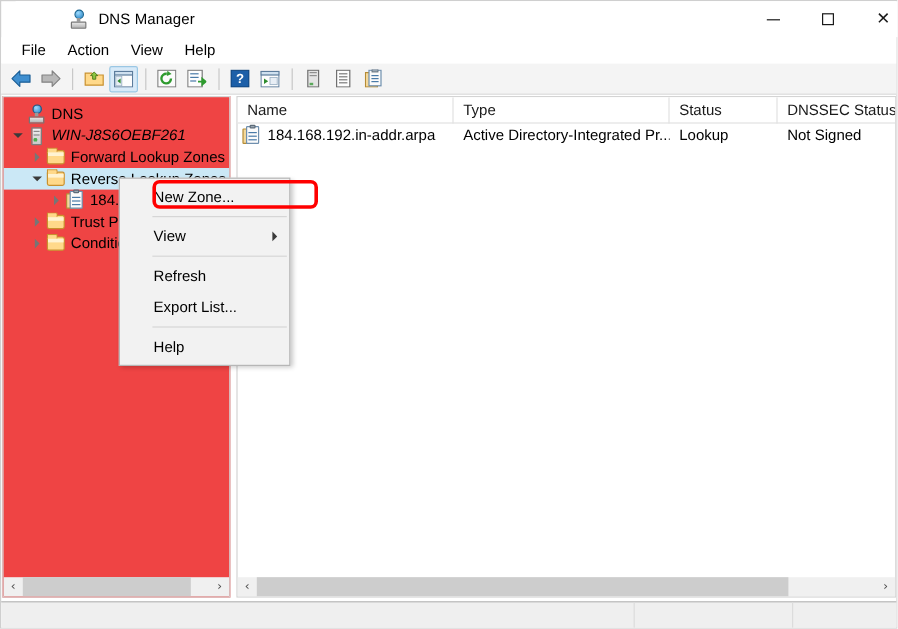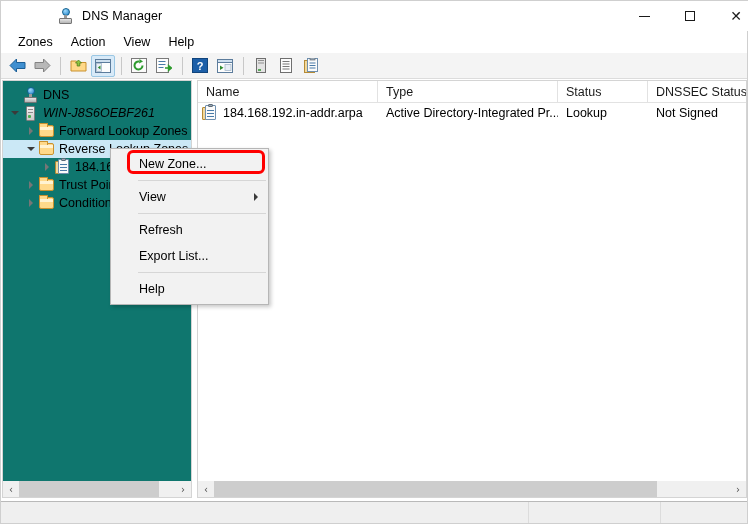--- a/index.html
+++ b/index.html
@@ -76,21 +76,21 @@
     background: #d8eaf8; border: 1px solid #9ac7e4; border-radius: 2px;
   }
   .tb-sep {
     width: 1px; height: 18px; background: #c8c8c8; margin: 0 5px;
   }
 
   
   .left-panel {
     position: absolute; left: 1px; top: 79px;
     width: 190px; height: 418px;
-    background: #0f766e;
+    background: #ef4444;
     border: 1px solid #d4d4d4;
     overflow: hidden;
   }
   .right-panel {
     position: absolute; left: 196px; top: 79px;
     width: 550px; height: 418px;
     background: #ffffff;
     border: 1px solid #d4d4d4;
     overflow: hidden;
   }
@@ -242,22 +242,22 @@
     display: flex;
   }
   .status-cell {
     height: 21px; border-right: 1px solid #dcdcdc;
     font-size: 12px; color: #000; display: flex; align-items: center;
     padding-left: 6px;
   }
 
   
   .ctxmenu {
-    position: absolute; left: 109px; top: 147px;
-    width: 159px;
+    position: absolute; left: 98px; top: 147px;
+    width: 143px;
     background: #f2f2f2;
     border: 1px solid #b6b6b6;
     box-shadow: 2px 2px 4px rgba(0,0,0,0.22);
     padding: 2px 0;
     z-index: 50;
   }
   .ctx-item {
     height: 26px; display: flex; align-items: center;
     padding-left: 28px; padding-right: 8px;
     font-size: 12.5px; color: #000;
@@ -304,21 +304,21 @@
       <div class="winbtn">
           <div class="gl-max"></div>
         </div>
       <div class="winbtn close">
           <span class="gl-close">✕</span>
         </div>
     </div>
   </div>
 
   <div class="menubar">
-    <div class="menu-item">Zones</div>
+    <div class="menu-item">File</div>
     <div class="menu-item">Action</div>
     <div class="menu-item">View</div>
     <div class="menu-item">Help</div>
   </div>
 
   <div class="toolbar">
     <div class="tb-btn">
       <svg width="17" height="15" viewBox="0 0 17 15">
         <path d="M7.5 1 L1 7.5 L7.5 14 L7.5 10.5 L16 10.5 L16 4.5 L7.5 4.5 Z" fill="#3f8fd0" stroke="#1b5e96" stroke-width="1" stroke-linejoin="round"></path>
       </svg>

